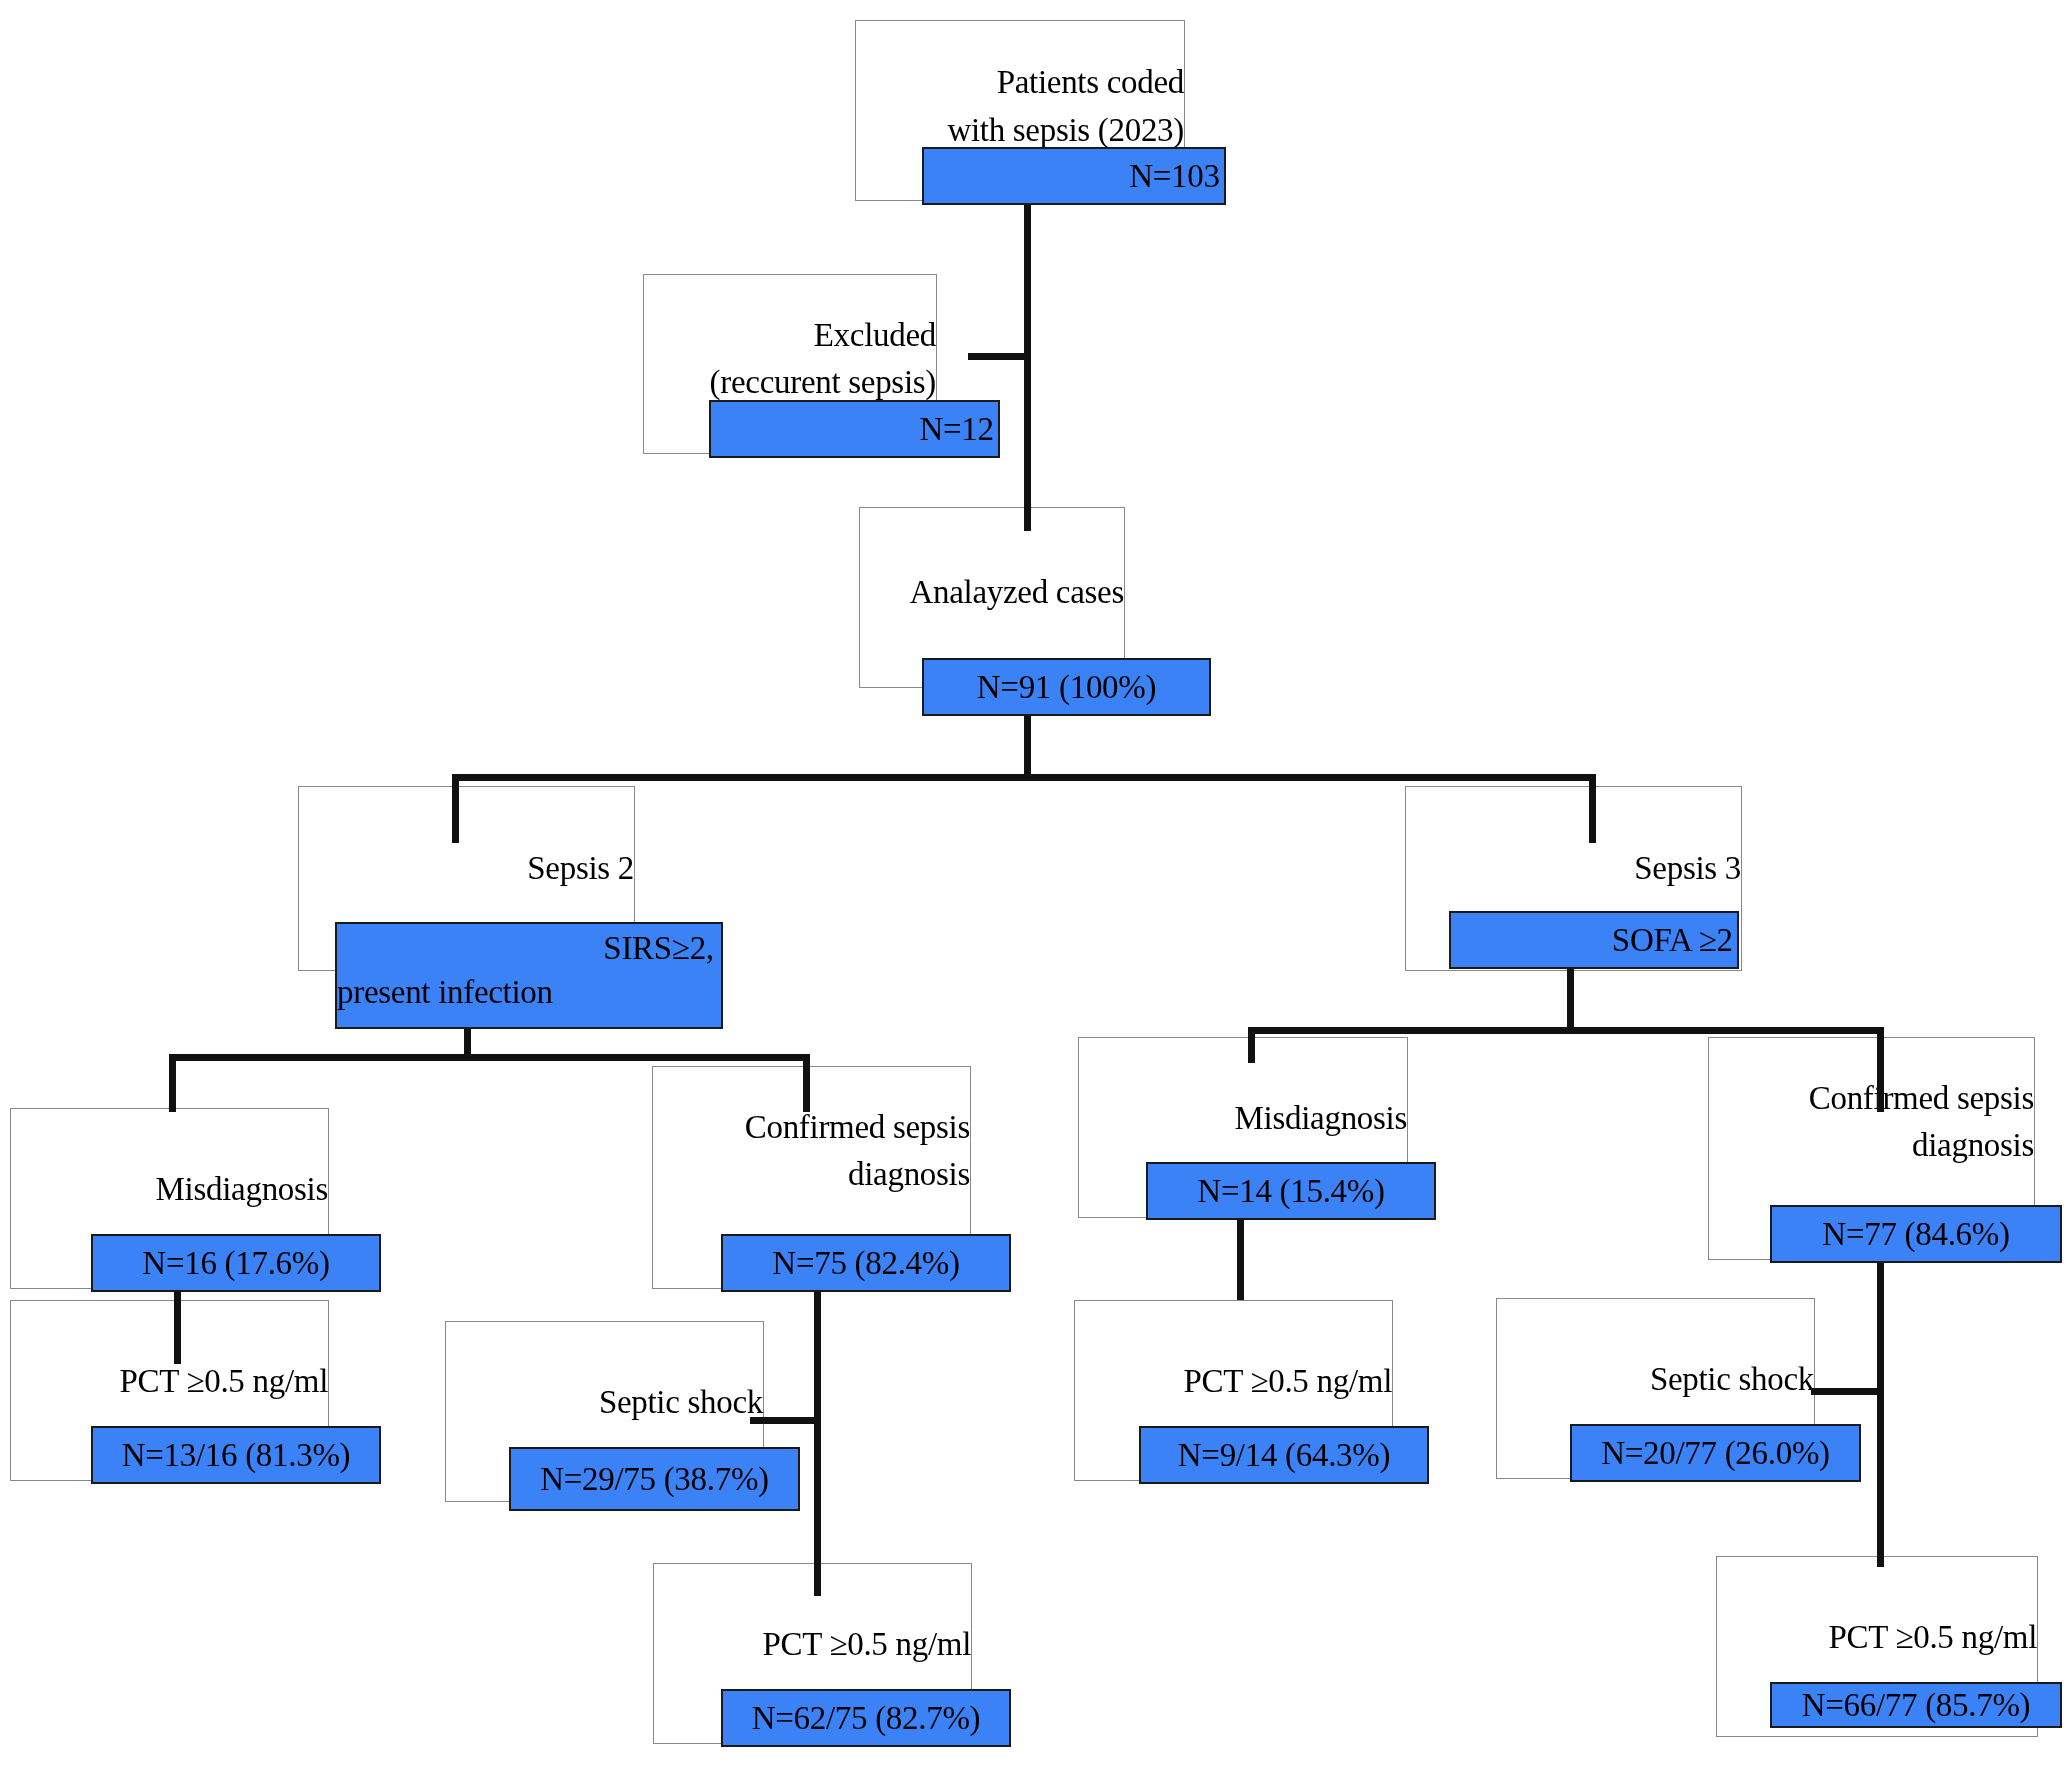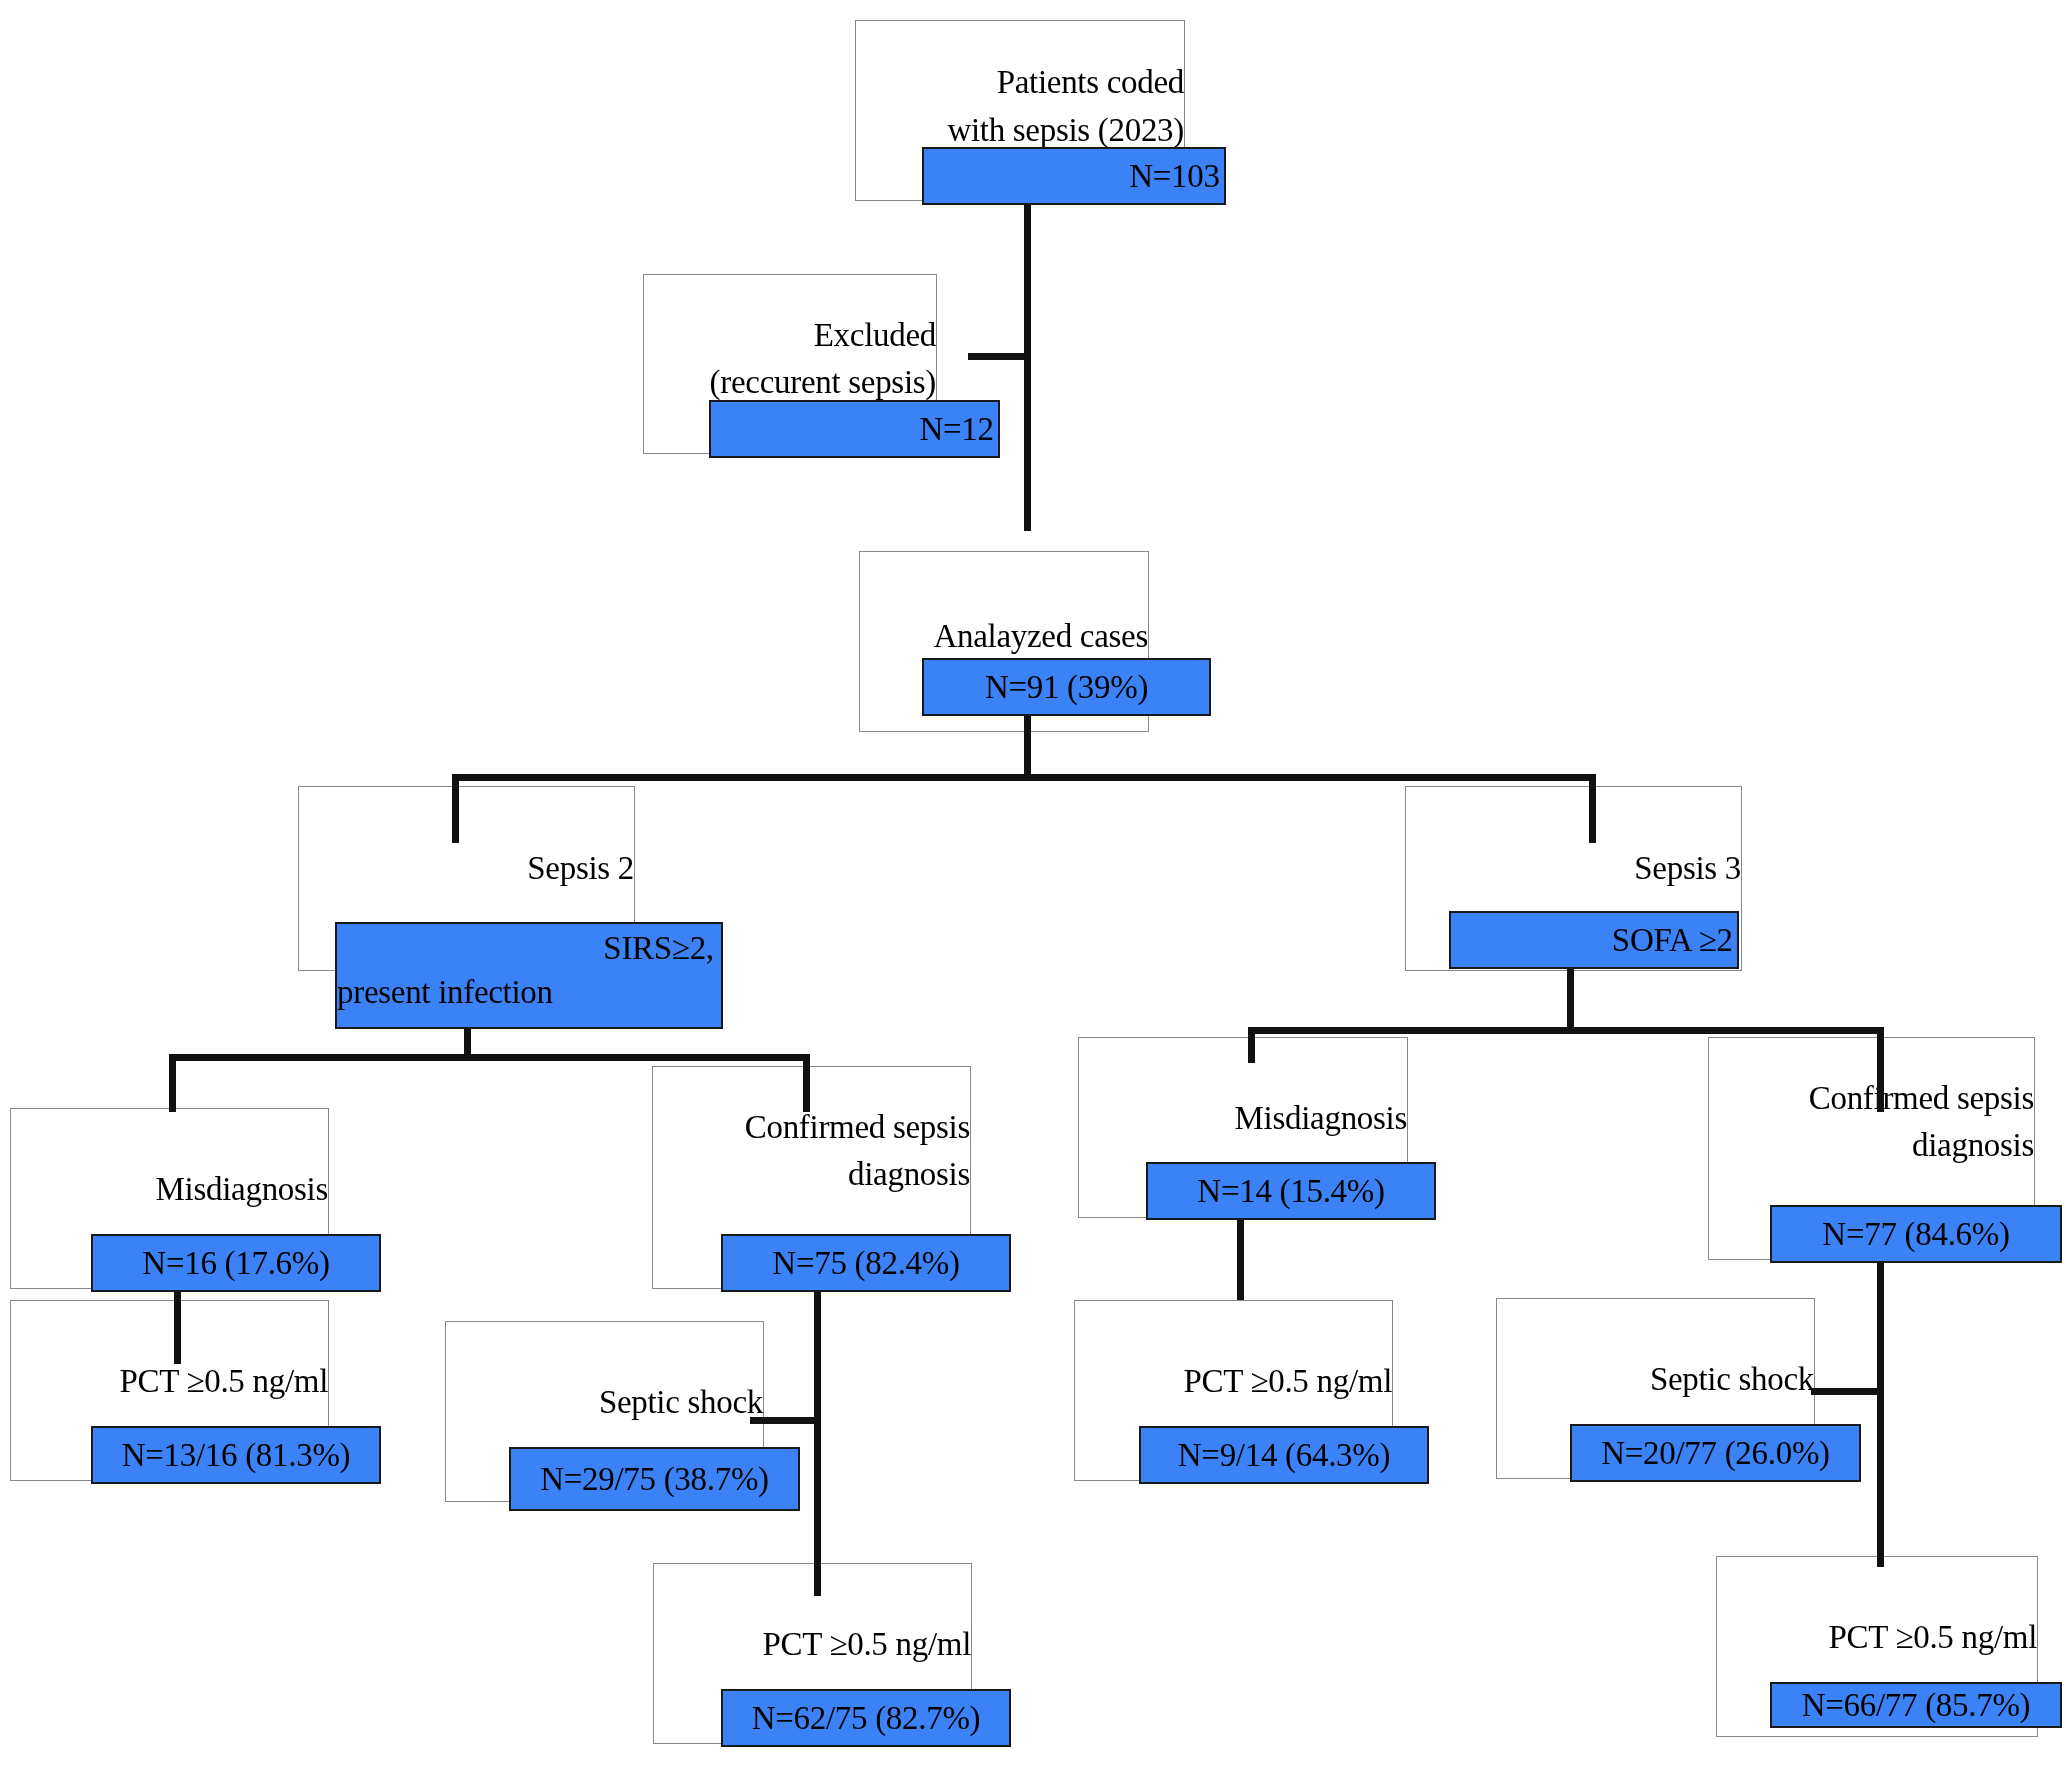--- a/index.html
+++ b/index.html
@@ -50,25 +50,25 @@
   <div class="node" style="left:643px;top:274px;width:294px;height:180px;padding-left:9px;">
     <div class="label" style="top:38px;">Excluded</div>
     <div class="label" style="top:85px;">(reccurent sepsis)</div>
   </div>
   <div class="plate" style="left:709px;top:400px;width:291px;height:58px;">
     <div class="v right">N=12</div>
   </div>
 
   <div class="hline" style="left:968px;top:353px;width:59px;"></div>
 
-  <div class="node" style="left:859px;top:551px;width:290px;height:181px;">
+  <div class="node" style="left:859px;top:507px;width:266px;height:181px;">
     <div class="label" style="top:62px;">Analayzed cases</div>
   </div>
   <div class="plate" style="left:922px;top:658px;width:289px;height:58px;">
-    <div class="v center">N=91 (39%)</div>
+    <div class="v center">N=91 (100%)</div>
   </div>
 
   <div class="vline" style="left:1024px;top:716px;height:62px;"></div>
   <div class="hline" style="left:452px;top:774px;width:1143px;"></div>
   <div class="vline" style="left:452px;top:774px;height:69px;"></div>
   <div class="vline" style="left:1589px;top:774px;height:69px;"></div>
 
   <div class="node" style="left:298px;top:786px;width:337px;height:185px;">
     <div class="label" style="top:59px;">Sepsis 2</div>
   </div>

